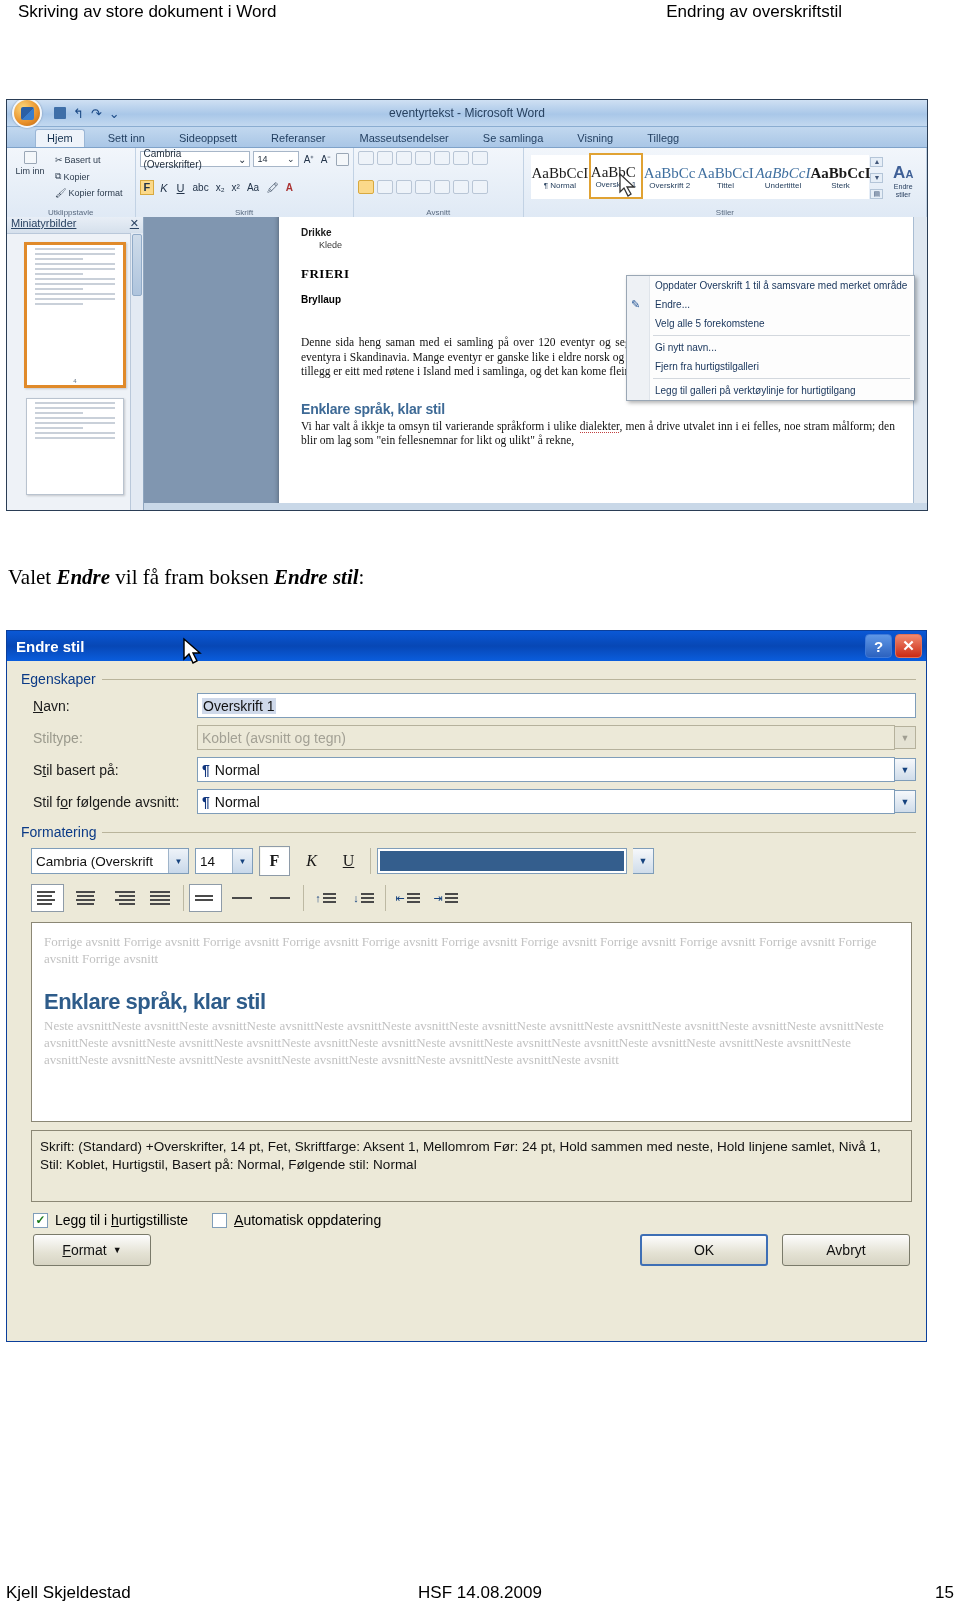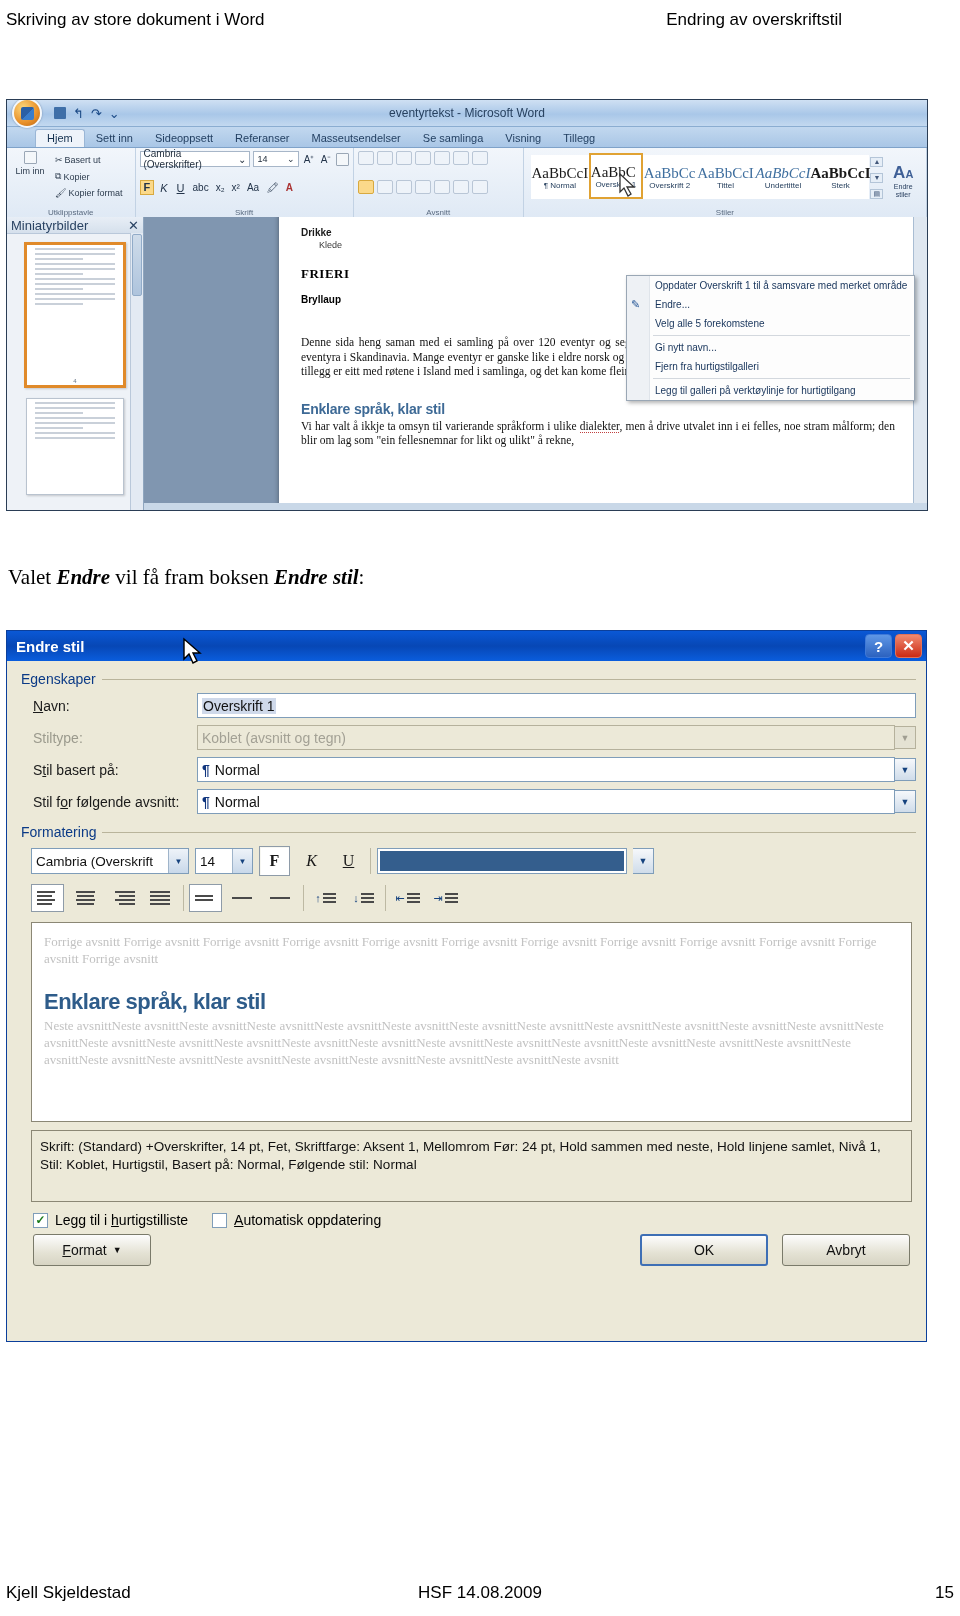--- a/index.html
+++ b/index.html
@@ -6,23 +6,23 @@
   body{
     width:960px;height:1616px;
     background:#ffffff;
     font-family:"Liberation Sans", sans-serif;
     color:#000;
     overflow:hidden;
     position:relative;
   }
   
   .pg-header{
-    position:absolute;left:0;top:8px;width:848px;height:36px;
+    position:absolute;left:0;top:0;width:848px;height:36px;
     display:flex;align-items:flex-start;justify-content:space-between;
-    padding:2px 6px 0 6px;box-sizing:border-box;
+    padding:2px 6px 0 18px;box-sizing:border-box;
     font-size:17px;font-family:"Liberation Sans", sans-serif;
   }
   .pg-footer{
     position:absolute;left:0;bottom:6px;width:960px;height:34px;
     display:flex;align-items:center;justify-content:space-between;
     padding:0 6px;box-sizing:border-box;
     font-size:17px;font-family:"Liberation Sans", sans-serif;
   }
   .pg-footer .mid{position:absolute;left:0;right:0;text-align:center;}
   .pg-footer .right{margin-left:auto;}
@@ -59,21 +59,21 @@
      border-radius:2px;}
   .qat{display:flex;align-items:center;gap:7px;margin-left:12px;font-size:11px;color:#2c4a70;}
   .qat .save{width:12px;height:12px;background:#3f6fa8;border-radius:1px;}
   .qat .arrow{font-size:13px;color:#1b4a86;}
   .wnd-caption{
     position:absolute;left:0;right:0;text-align:center;
     font-size:12px;color:#27415f;font-family:"Liberation Sans",sans-serif;
   }
   .ribbon-tabs{
     height:20px;background:linear-gradient(#c2d8ef,#a9c6e6);
-    display:flex;align-items:flex-end;gap:0;padding-left:28px;
+    display:flex;align-items:flex-end;gap:12px;padding-left:28px;
     border-bottom:1px solid #7fa2c9;
   }
   .rtab{
     font-size:11px;color:#1f3c5e;padding:2px 11px 3px 11px;
     white-space:nowrap;
   }
   .rtab.active{
     background:#eef3fa;border:1px solid #9ab6d6;border-bottom:none;
     border-radius:3px 3px 0 0;color:#14304f;
   }
@@ -144,22 +144,22 @@
   }
 
   
   .word-body{position:absolute;left:0;top:117px;right:0;bottom:0;background:#7f93ad;display:flex;}
   .thumbpane{
     width:137px;background:#eef2f7;border-right:1px solid #8fa6bf;
     box-sizing:border-box;position:relative;
   }
   .thumbhead{
     height:16px;background:linear-gradient(#e8eef6,#d5e0ec);
-    font-size:13px;color:#2a4363;display:flex;align-items:center;
-    justify-content:space-between;padding:0 4px;border-bottom:1px solid #b9c8da;
+    font-size:11px;color:#2a4363;display:flex;
+    justify-content:space-between;padding:0 4px;border-bottom:1px solid #b9c8da;text-decoration:underline;
   }
   .thumb{
     margin:8px auto 0 auto;background:#fff;border:1px solid #b9c3cf;
     position:relative;box-shadow:1px 1px 2px rgba(0,0,0,.18);
   }
   .thumb.sel{border:3px solid #e08a2a;}
   .thumb .ln{height:2px;background:#c9d0d9;margin:3px 8px;}
   .thumb .ln.sh{margin-right:40px;}
   .thumb .pn{position:absolute;bottom:1px;left:0;right:0;text-align:center;font-size:6px;color:#6d7b8c;}
   .thumbscroll{

